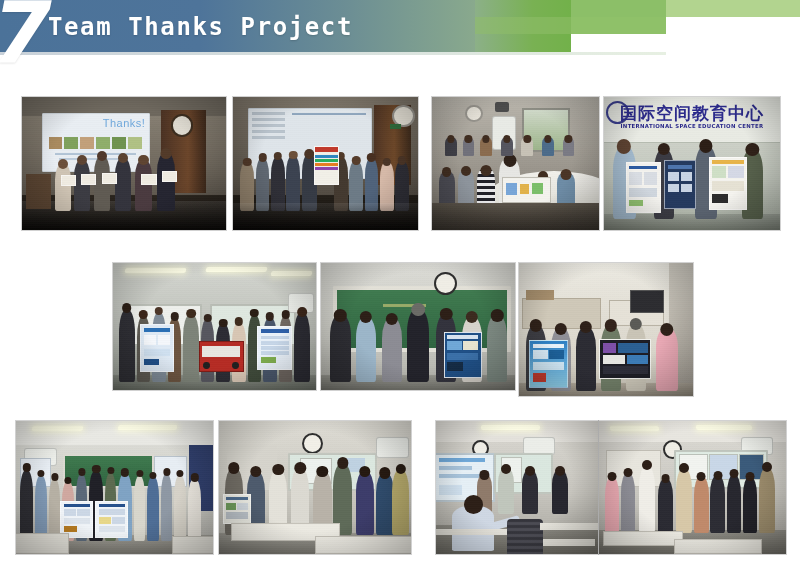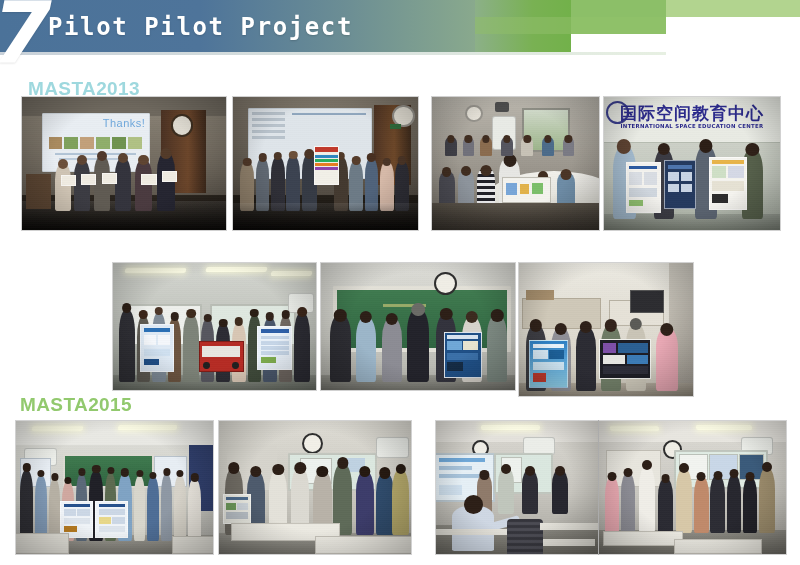--- a/index.html
+++ b/index.html
@@ -111,24 +111,23 @@
   <div class="banner">
     <div class="band band-main"></div>
     <div class="band-g1"></div>
     <div class="band-g4"></div>
     <div class="band-g2"></div>
     <div class="band-g2b"></div>
     <div class="band-g5"></div>
     <div class="band-g3"></div>
     <div class="band-shadow"></div>
     <div class="seven">7</div>
-    <div class="banner-title">Pilot Pilot Project</div>
-  </div>
-
-  <div class="sec-label" id="label-2013">MASTA2013</div>
+    <div class="banner-title">Team Thanks Project</div>
+  </div>
+
 
   <div class="photo" style="left:22px;top:97px;width:204px;height:133px;">
     <div class="ph-inner">
       <div class="wall" style="background:linear-gradient(180deg,#8d8578 0%,#6e675c 55%,#4a443c 100%);"></div>
       <div class="ceil" style="background:#6d675d;"></div>
       <div class="screenboard" style="left:10%;top:12%;width:52%;height:43%;background:#e9eef3;border:1px solid #cfd6dc;"></div>
       <div class="thanks" style="top:15%;">Thanks!</div>
       <div style="position:absolute;left:13%;top:30%;width:46%;height:9%;display:flex;gap:2px;">
         <div style="flex:1;background:#a98a5e;"></div>
           <div style="flex:1;background:#7fa15c;"></div>
@@ -505,21 +504,20 @@
           <div style="position:absolute;left:5%;top:40%;width:44%;height:22%;background:#e6e6e2;"></div>
           <div style="position:absolute;left:53%;top:40%;width:42%;height:22%;background:#3b7ab5;"></div>
           <div style="position:absolute;left:5%;top:68%;right:5%;height:22%;background:#2c2c38;"></div>
         </div>
       </div>
       <div class="vignette"></div>
         <div class="grain"></div>
     </div>
   </div>
 
-  <div class="sec-label" id="label-2015">MASTA2015</div>
 
   <div class="photo" style="left:16px;top:421px;width:197px;height:133px;">
     <div class="ph-inner">
       <div class="wall" style="background:linear-gradient(180deg,#e2e2dc 0%,#cdcdc6 55%,#aeada7 100%);"></div>
       <div class="ceil" style="background:#e9e9e4;height:18%;"></div>
       <div class="lamp" style="left:8%;top:4%;width:26%;height:4%;transform:skewX(-12deg);"></div>
       <div class="lamp" style="left:52%;top:3%;width:30%;height:4%;transform:skewX(-12deg);"></div>
       <div class="ac" style="left:4%;top:20%;width:16%;height:12%;"></div>
       <div class="screenboard" style="left:24%;top:25%;width:44%;height:22%;background:linear-gradient(180deg,#3f7a4f,#2f6440);border:2px solid #dcdad2;"></div>
       <div style="position:absolute;left:2%;top:28%;width:15%;height:20%;background:#e8eef4;border:1px solid #b9c3cc;"></div>

